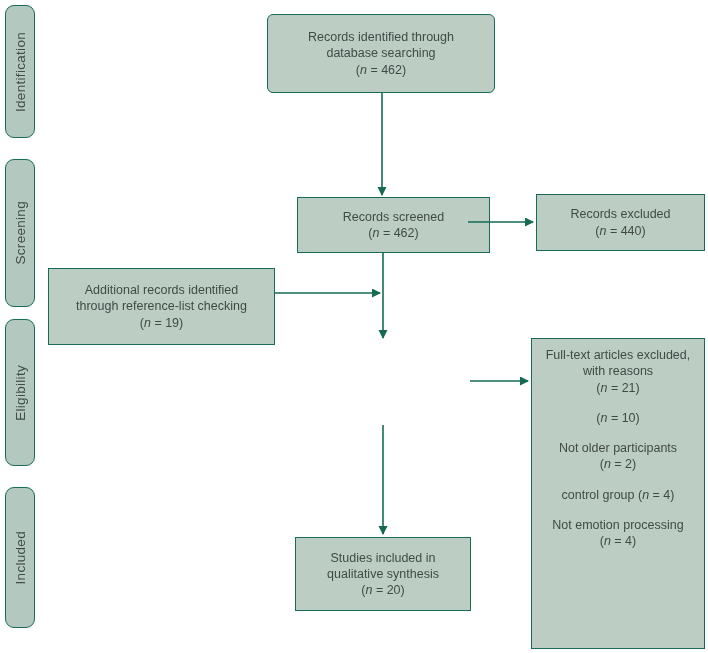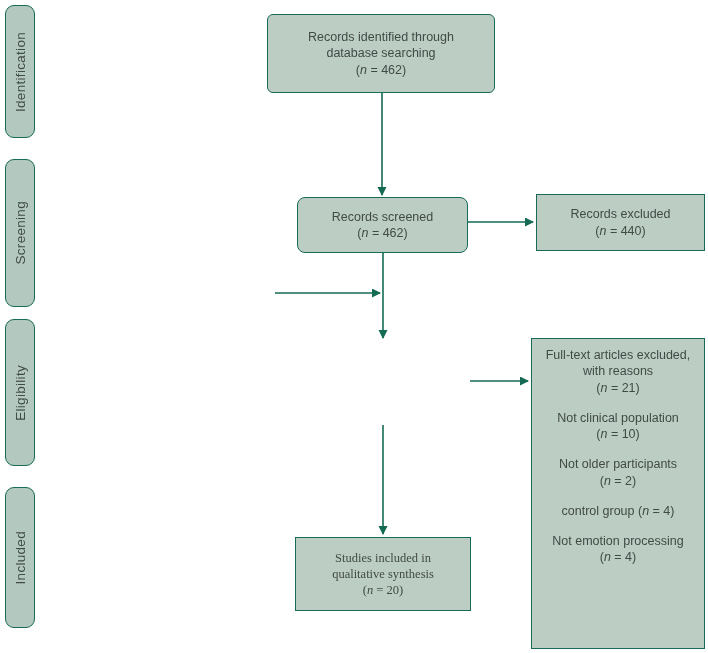--- a/index.html
+++ b/index.html
@@ -77,51 +77,55 @@
   <div class="stage" style="top:487px; height:141px;">
     <span>Included</span>
   </div>
 
   <div class="box" style="left:267px; top:14px; width:228px; height:79px;border-radius:6px;">
       <div>Records identified through</div>
       <div>database searching</div>
       <div>(<i>n</i> = 462)</div>
     </div>
 
-  <div class="box" style="left:297px; top:197px; width:171px; height:56px;border-radius:8px;">
+  <div class="box" style="left:297px; top:197px; width:193px; height:56px;">
       <div>Records screened</div>
       <div>(<i>n</i> = 462)</div>
     </div>
 
   <div class="box" style="left:536px; top:194px; width:169px; height:57px;">
       <div>Records excluded</div>
       <div>(<i>n</i> = 440)</div>
     </div>
 
+  <div class="box" style="left:48px; top:268px; width:227px; height:77px;">
+      <div>Additional records identified</div>
+      <div>through reference-list checking</div>
+      <div>(<i>n</i> = 19)</div>
+    </div>
 
 
   <div class="box top-align" style="left:531px; top:338px; width:174px; height:311px;">
       <div>Full-text articles excluded,</div>
       <div>with reasons</div>
       <div>(<i>n</i> = 21)</div>
       <div class="gap"></div>
-      <div>Not clinical population</div>
       <div>(<i>n</i> = 10)</div>
       <div class="gap"></div>
       <div>Not older participants</div>
       <div>(<i>n</i> = 2)</div>
       <div class="gap"></div>
       <div>control group (<i>n</i> = 4)</div>
       <div class="gap"></div>
       <div>Not emotion processing</div>
       <div>(<i>n</i> = 4)</div>
       <div class="gap"></div>
     </div>
 
-  <div class="box" style="left:295px; top:537px; width:176px; height:74px;font-family:Liberation Serif, serif;">
+  <div class="box" style="left:295px; top:537px; width:176px; height:74px;">
       <div>Studies included in</div>
       <div>qualitative synthesis</div>
       <div>(<i>n</i> = 20)</div>
     </div>
 
   <svg class="arrows" viewBox="0 0 708 653" xmlns="http://www.w3.org/2000/svg">
     <defs>
       <marker id="ah" markerUnits="userSpaceOnUse" markerWidth="10" markerHeight="10" refX="8" refY="4.5" orient="auto">
         <path d="M0,0 L9,4.5 L0,9 Z" class="arrow-head" fill="#156a54"></path>
       </marker>

